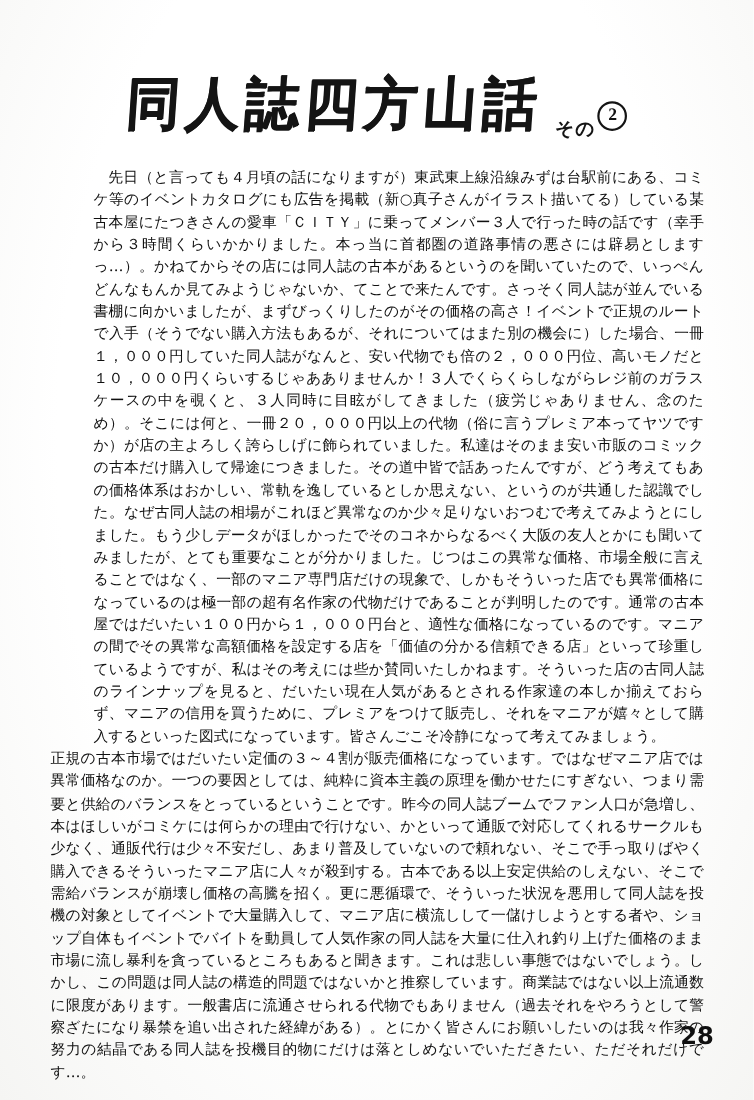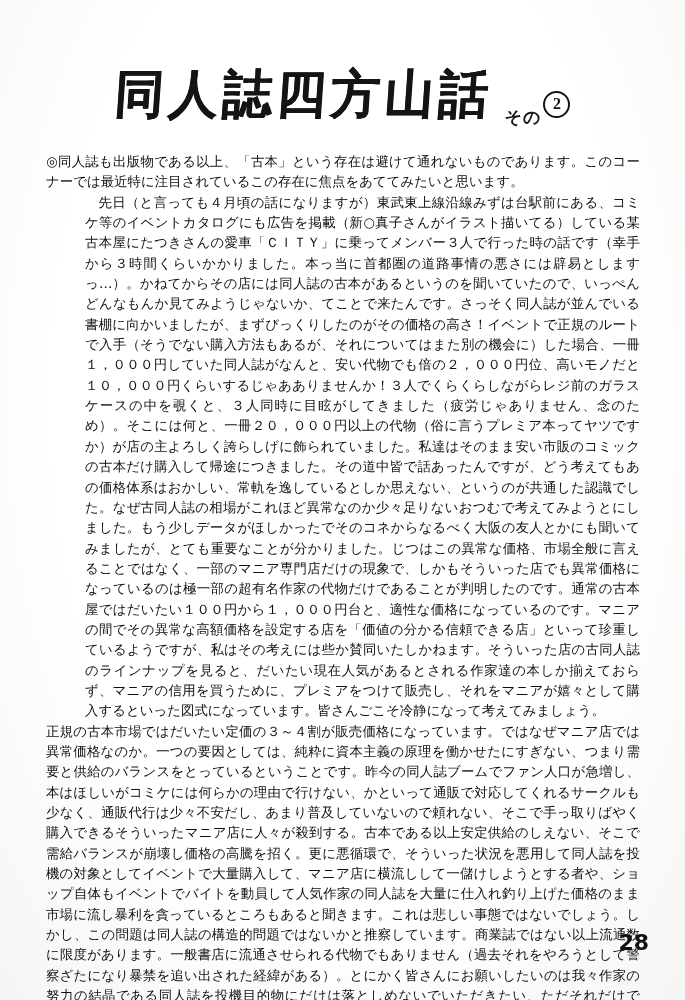--- a/index.html
+++ b/index.html
@@ -114,20 +114,19 @@
 </head>
 <body>
 
 <div class="page">
 
   <div class="title-block">
     <span class="title-main">同人誌四方山話</span><span class="title-sub">その</span><span class="title-circ">2</span>
   </div>
 
   <div class="body-text">
-    <p>◎同人誌も出版物である以上、「古本」という存在は避けて通れないものであります。このコーナーでは最近特に注目されているこの存在に焦点をあててみたいと思います。</p>
     <p class="indent">先日（と言っても４月頃の話になりますが）東武東上線沿線みずは台駅前にある、コミケ等のイベントカタログにも広告を掲載（新○真子さんがイラスト描いてる）している某古本屋にたつきさんの愛車「ＣＩＴＹ」に乗ってメンバー３人で行った時の話です（幸手から３時間くらいかかりました。本っ当に首都圏の道路事情の悪さには辟易としますっ…）。かねてからその店には同人誌の古本があるというのを聞いていたので、いっぺんどんなもんか見てみようじゃないか、てことで来たんです。さっそく同人誌が並んでいる書棚に向かいましたが、まずびっくりしたのがその価格の高さ！イベントで正規のルートで入手（そうでない購入方法もあるが、それについてはまた別の機会に）した場合、一冊１，０００円していた同人誌がなんと、安い代物でも倍の２，０００円位、高いモノだと１０，０００円くらいするじゃあありませんか！３人でくらくらしながらレジ前のガラスケースの中を覗くと、３人同時に目眩がしてきました（疲労じゃありません、念のため）。そこには何と、一冊２０，０００円以上の代物（俗に言うプレミア本ってヤツですか）が店の主よろしく誇らしげに飾られていました。私達はそのまま安い市販のコミックの古本だけ購入して帰途につきました。その道中皆で話あったんですが、どう考えてもあの価格体系はおかしい、常軌を逸しているとしか思えない、というのが共通した認識でした。なぜ古同人誌の相場がこれほど異常なのか少々足りないおつむで考えてみようとにしました。もう少しデータがほしかったでそのコネからなるべく大阪の友人とかにも聞いてみましたが、とても重要なことが分かりました。じつはこの異常な価格、市場全般に言えることではなく、一部のマニア専門店だけの現象で、しかもそういった店でも異常価格になっているのは極一部の超有名作家の代物だけであることが判明したのです。通常の古本屋ではだいたい１００円から１，０００円台と、適性な価格になっているのです。マニアの間でその異常な高額価格を設定する店を「価値の分かる信頼できる店」といって珍重しているようですが、私はその考えには些か賛同いたしかねます。そういった店の古同人誌のラインナップを見ると、だいたい現在人気があるとされる作家達の本しか揃えておらず、マニアの信用を買うために、プレミアをつけて販売し、それをマニアが嬉々として購入するといった図式になっています。皆さんごこそ冷静になって考えてみましょう。</p>
     <p>正規の古本市場ではだいたい定価の３～４割が販売価格になっています。ではなぜマニア店では異常価格なのか。一つの要因としては、純粋に資本主義の原理を働かせたにすぎない、つまり需要と供給のバランスをとっているということです。昨今の同人誌ブームでファン人口が急増し、本はほしいがコミケには何らかの理由で行けない、かといって通販で対応してくれるサークルも少なく、通販代行は少々不安だし、あまり普及していないので頼れない、そこで手っ取りばやく購入できるそういったマニア店に人々が殺到する。古本である以上安定供給のしえない、そこで需給バランスが崩壊し価格の高騰を招く。更に悪循環で、そういった状況を悪用して同人誌を投機の対象としてイベントで大量購入して、マニア店に横流しして一儲けしようとする者や、ショップ自体もイベントでバイトを動員して人気作家の同人誌を大量に仕入れ釣り上げた価格のまま市場に流し暴利を貪っているところもあると聞きます。これは悲しい事態ではないでしょう。しかし、この問題は同人誌の構造的問題ではないかと推察しています。商業誌ではない以上流通数に限度があります。一般書店に流通させられる代物でもありません（過去それをやろうとして警察ざたになり暴禁を追い出された経緯がある）。とにかく皆さんにお願いしたいのは我々作家の努力の結晶である同人誌を投機目的物にだけは落としめないでいただきたい、ただそれだけです…。</p>
   </div>
 
   <div class="page-number">28</div>
 
 </div>
 
 </body></html>

